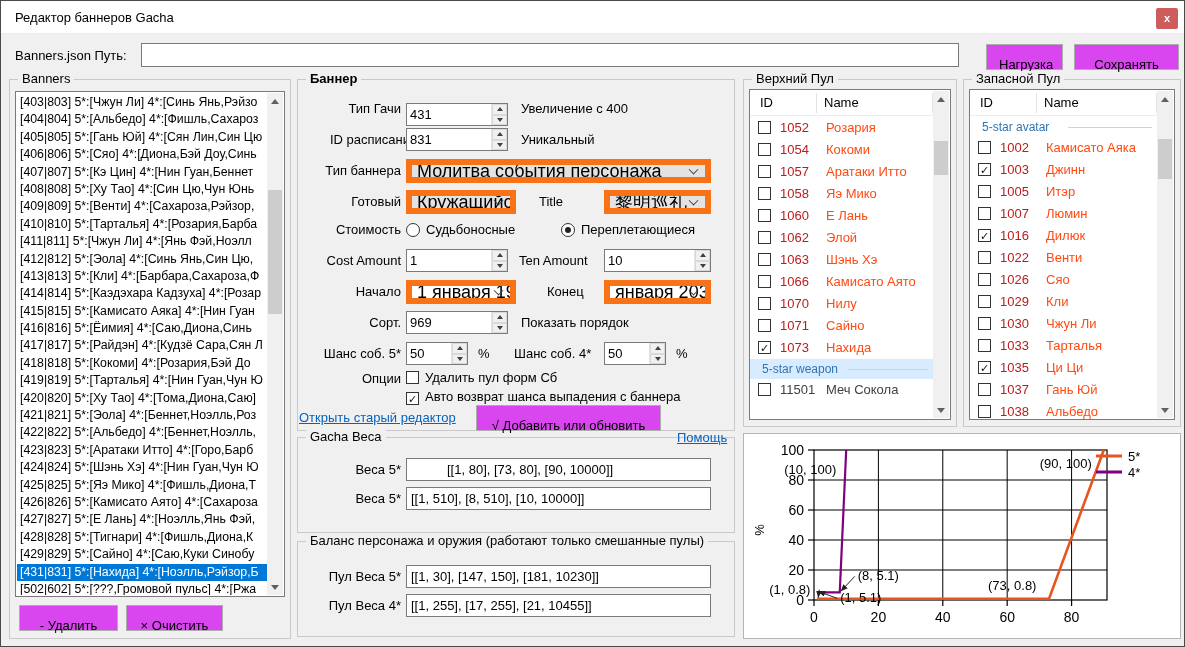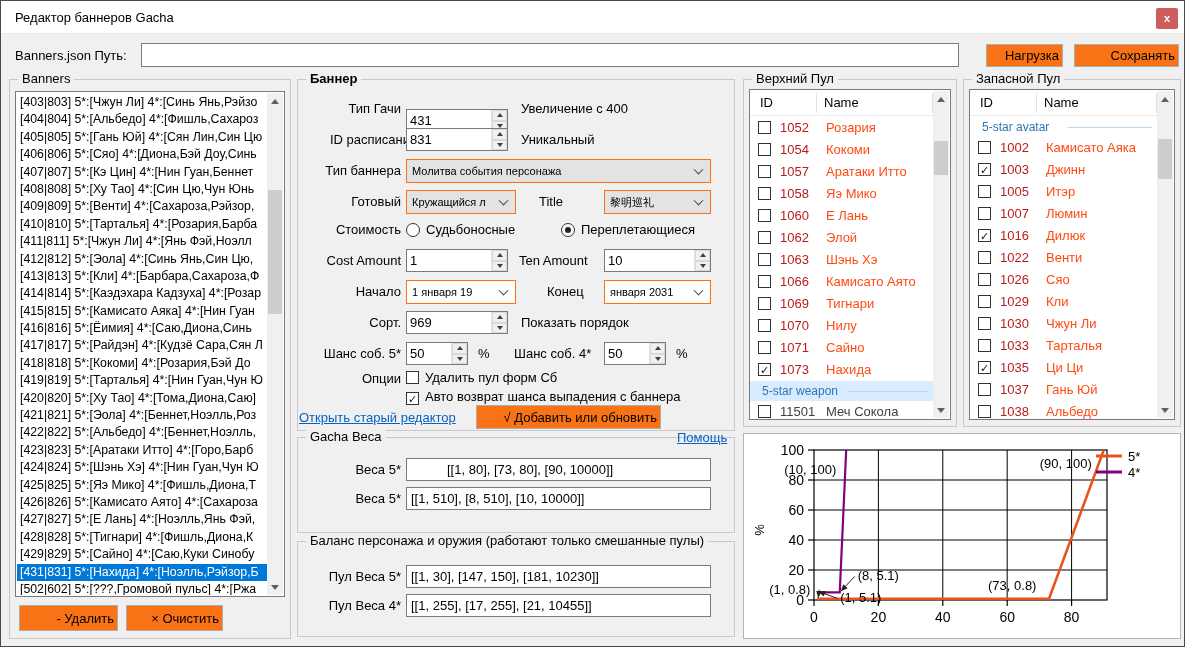--- a/index.html
+++ b/index.html
@@ -5,21 +5,21 @@
   html,body{margin:0;padding:0;background:#888;}
   *{box-sizing:border-box;font-family:"Liberation Sans","DejaVu Sans",sans-serif;}
   .window{position:relative;width:1185px;height:647px;background:#f0f0f0;border:1px solid #4a4a4a;overflow:hidden;}
   .titlebar{position:absolute;left:0;top:0;width:100%;height:33px;background:#ffffff;border-bottom:1px solid #ededed;}
   .title{position:absolute;left:14px;top:9px;font-size:13px;color:#000;}
   .closebtn{position:absolute;right:6px;top:7px;width:22px;height:21px;background:#cd5c5c;color:#fff;font-size:11px;font-weight:bold;text-align:center;line-height:21px;border-radius:2px;cursor:pointer;}
   .lbl{position:absolute;font-size:13px;color:#000;white-space:nowrap;}
   .rlabel{position:absolute;font-size:13px;color:#000;text-align:right;white-space:nowrap;}
   .tbox{position:absolute;background:#fff;border:1px solid #7a7a7a;font-size:13px;padding:0 4px;color:#000;}
   input.tbox{outline:none;}
-  .btn{position:absolute;background:#f97316;border:1px solid #adadad;font-size:13px;color:#000;text-align:right;cursor:pointer;padding:3px;}
+  .btn{position:absolute;background:#d946ef;border:1px solid #adadad;font-size:13px;color:#000;text-align:center;cursor:pointer;padding:12px;}
   .gb{position:absolute;border:1px solid #c9c9c9;}
   .gb-label{position:absolute;top:-9px;left:8px;background:#f0f0f0;padding:0 4px;font-size:13px;color:#000;white-space:nowrap;}
   
   .listbox{position:absolute;background:#fff;border:1px solid #7a7a7a;overflow:hidden;}
   .lb-rows{position:absolute;left:1px;top:2px;right:17px;bottom:1px;overflow:hidden;}
   .lb-row{height:17.4px;line-height:17.4px;font-size:12.3px;white-space:nowrap;overflow:hidden;padding-left:3px;color:#000;cursor:default;}
   .lb-row.sel{background:#0078d7;color:#fff;}
   
   .sb{position:absolute;top:1px;bottom:1px;right:1px;width:16px;background:#f0f0f0;}
   .sb-up,.sb-dn{position:absolute;left:0;width:16px;height:16px;display:flex;align-items:center;justify-content:center;cursor:pointer;}
@@ -29,21 +29,21 @@
   .tri-dn{width:0;height:0;border-left:4px solid transparent;border-right:4px solid transparent;border-top:5px solid #606060;}
   
   .spinbox{position:absolute;background:#fff;border:1px solid #7a7a7a;display:flex;}
   .spinbox input{flex:1;border:none;outline:none;font-size:13px;padding:0 3px;min-width:0;background:#fff;}
   .spincol{width:16px;border-left:1px solid #e3e3e3;display:flex;flex-direction:column;}
   .spincol>div{flex:1;display:flex;align-items:center;justify-content:center;background:#f0f0f0;border:1px solid #d9d9d9;cursor:pointer;}
   .spincol .t{width:0;height:0;border-left:3px solid transparent;border-right:3px solid transparent;}
   .spincol .up .t{border-bottom:4px solid #404040;}
   .spincol .dn .t{border-top:4px solid #404040;}
   
-  .combo{position:absolute;background:#e3e3e3;border:1px solid #f97316;font-size:11px;display:flex;align-items:center;padding:0 22px 0 5px;white-space:nowrap;overflow:hidden;cursor:pointer;}
+  .combo{position:absolute;background:#e3e3e3;border:6px solid #f97316;font-size:18px;display:flex;align-items:center;padding:0 22px 0 5px;white-space:nowrap;overflow:hidden;cursor:pointer;}
   .combo.white{background:#fff;}
   .chev{position:absolute;right:8px;top:50%;width:7px;height:7px;border-right:1.5px solid #444;border-bottom:1.5px solid #444;transform:translateY(-70%) rotate(45deg);}
   
   .radio{display:inline-block;width:14px;height:14px;border:1px solid #333;border-radius:50%;background:#fff;vertical-align:-3px;margin-right:6px;position:relative;cursor:pointer;}
   .radio.on::after{content:"";position:absolute;left:3px;top:3px;width:6px;height:6px;border-radius:50%;background:#222;}
   .cb{display:inline-block;width:13px;height:13px;border:1px solid #333;background:#fff;vertical-align:-2px;margin-right:6px;position:relative;font-size:11px;line-height:12px;text-align:center;color:#111;cursor:pointer;}
   .link{position:absolute;font-size:13px;color:#0563c1;text-decoration:underline;white-space:nowrap;cursor:pointer;}
   
   .pooltable{position:absolute;background:#fff;border:1px solid #7a7a7a;overflow:hidden;}
   .pt-head{position:absolute;left:0;top:0;right:0;height:26px;background:#fff;border-bottom:1px solid #ededed;font-size:13px;color:#000;}
@@ -120,21 +120,21 @@
     </div>
   </div>
   <button class="btn" style="left:18px;top:604px;width:99px;height:26px;">- Удалить</button>
   <button class="btn" style="left:125px;top:604px;width:97px;height:26px;">× Очистить</button>
 
   <div class="gb" style="left:296px;top:78px;width:438px;height:352px;font-weight:bold;">
     <div class="gb-label">Баннер</div>
   </div>
 
   <div class="rlabel" style="left:296px;top:100px;width:104px;">Тип Гачи</div>
-  <div class="spinbox" style="left:405px;top:108px;width:102px;height:23px;">
+  <div class="spinbox" style="left:405px;top:102px;width:102px;height:23px;">
     <input value="431" style="">
     <div class="spincol">
         <div class="up">
           <span class="t"></span>
         </div>
         <div class="dn">
           <span class="t"></span>
         </div>
       </div>
   </div>
@@ -319,25 +319,20 @@
         </div>
         <div class="pt-row">
           <span class="cb"></span>
           <span class="pt-id">1063</span>
           <span class="pt-nm">Шэнь Хэ</span>
         </div>
         <div class="pt-row">
           <span class="cb"></span>
           <span class="pt-id">1066</span>
           <span class="pt-nm">Камисато Аято</span>
-        </div>
-        <div class="pt-row">
-          <span class="cb"></span>
-          <span class="pt-id">1069</span>
-          <span class="pt-nm">Тигнари</span>
         </div>
         <div class="pt-row">
           <span class="cb"></span>
           <span class="pt-id">1070</span>
           <span class="pt-nm">Нилу</span>
         </div>
         <div class="pt-row">
           <span class="cb"></span>
           <span class="pt-id">1071</span>
           <span class="pt-nm">Сайно</span>

